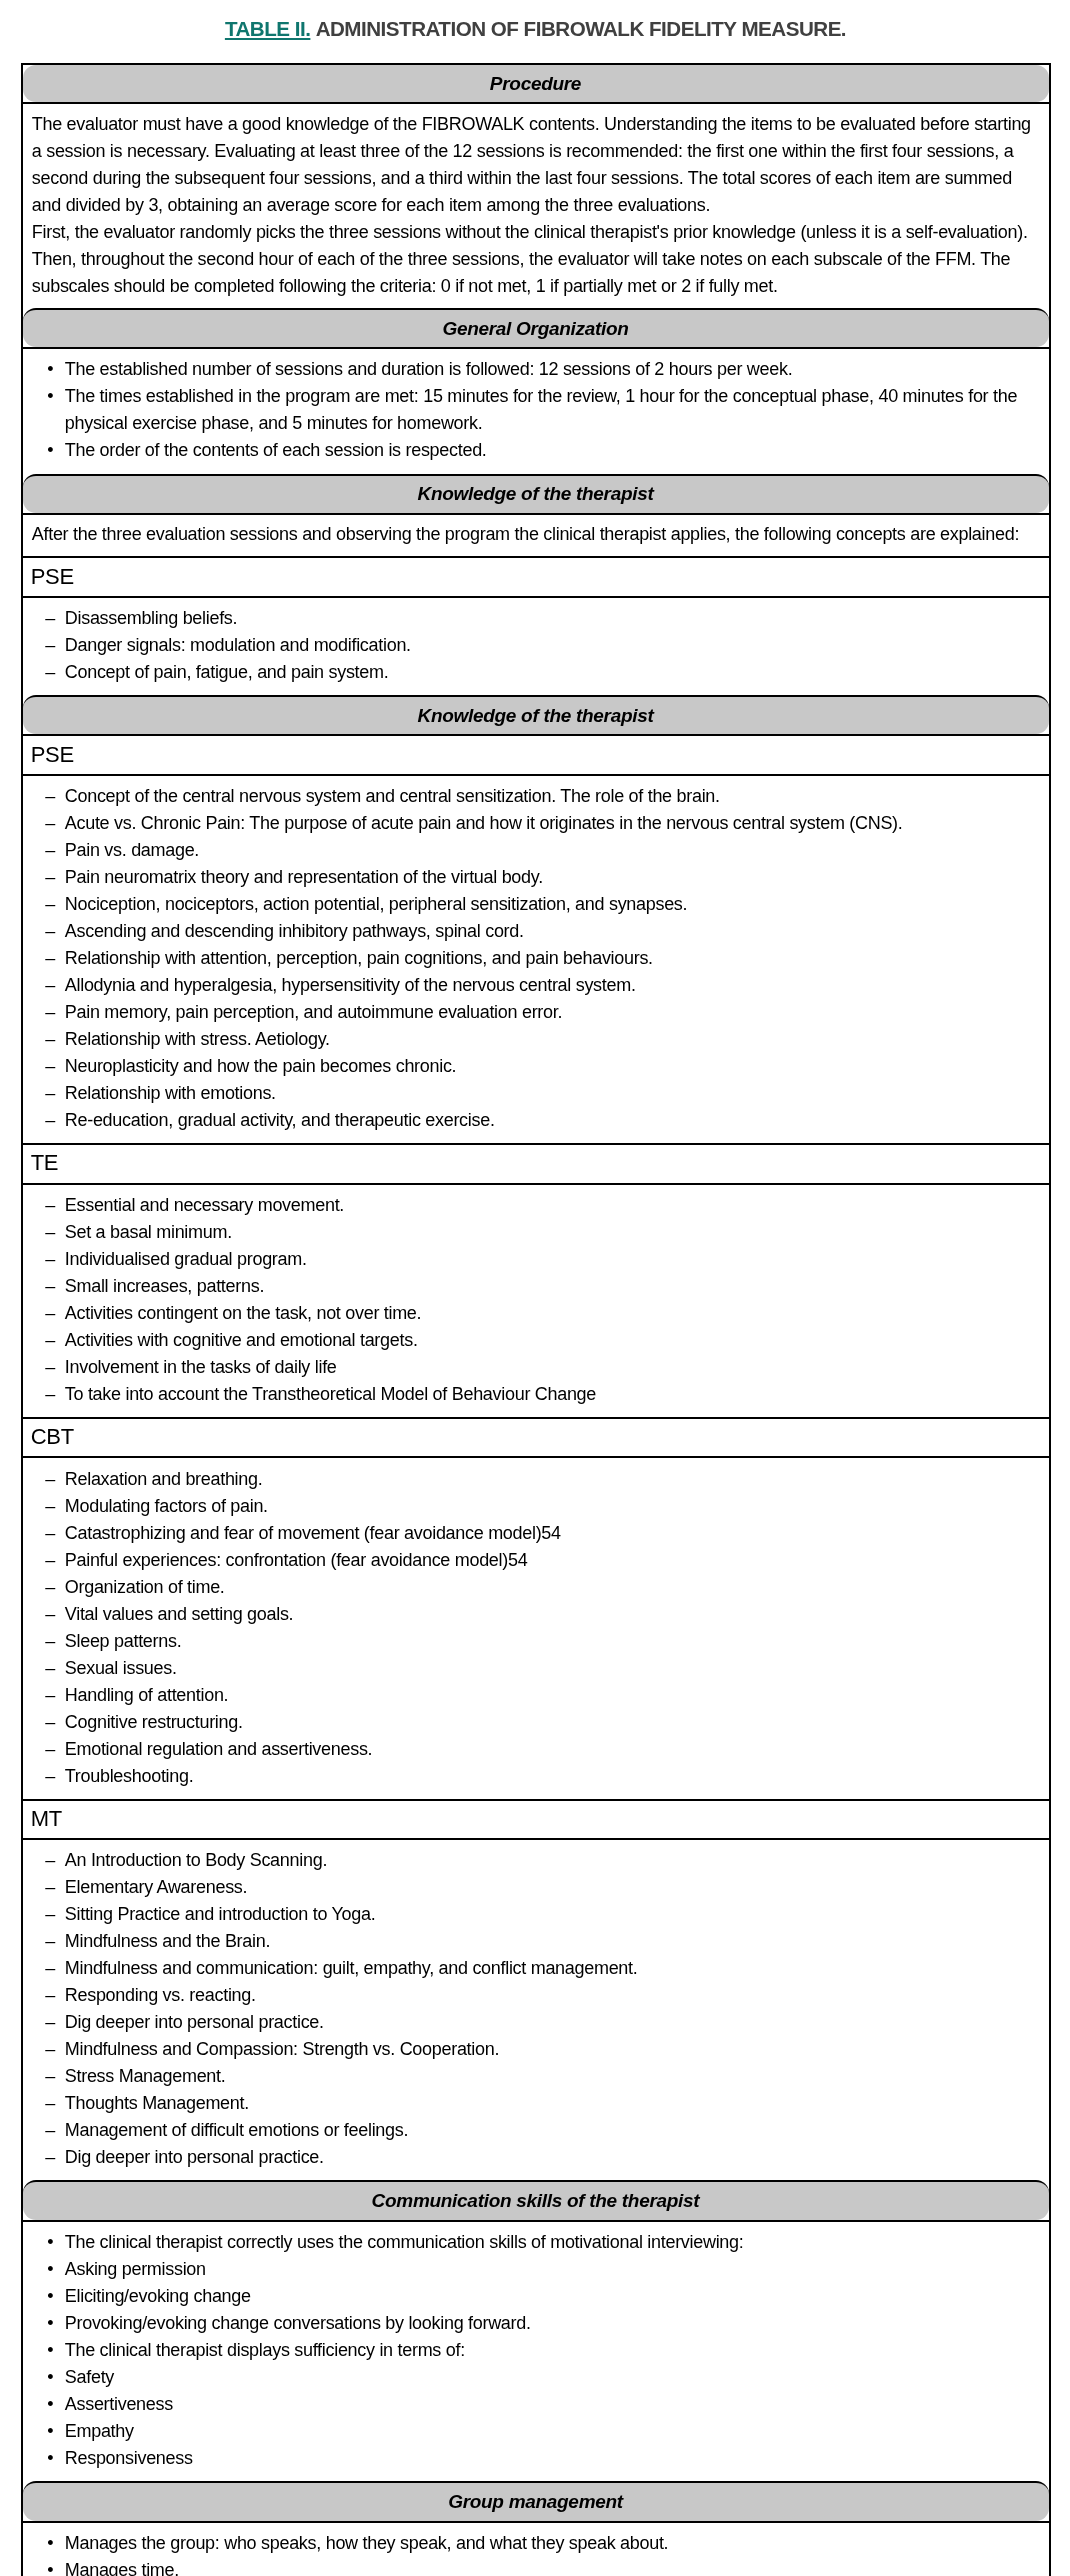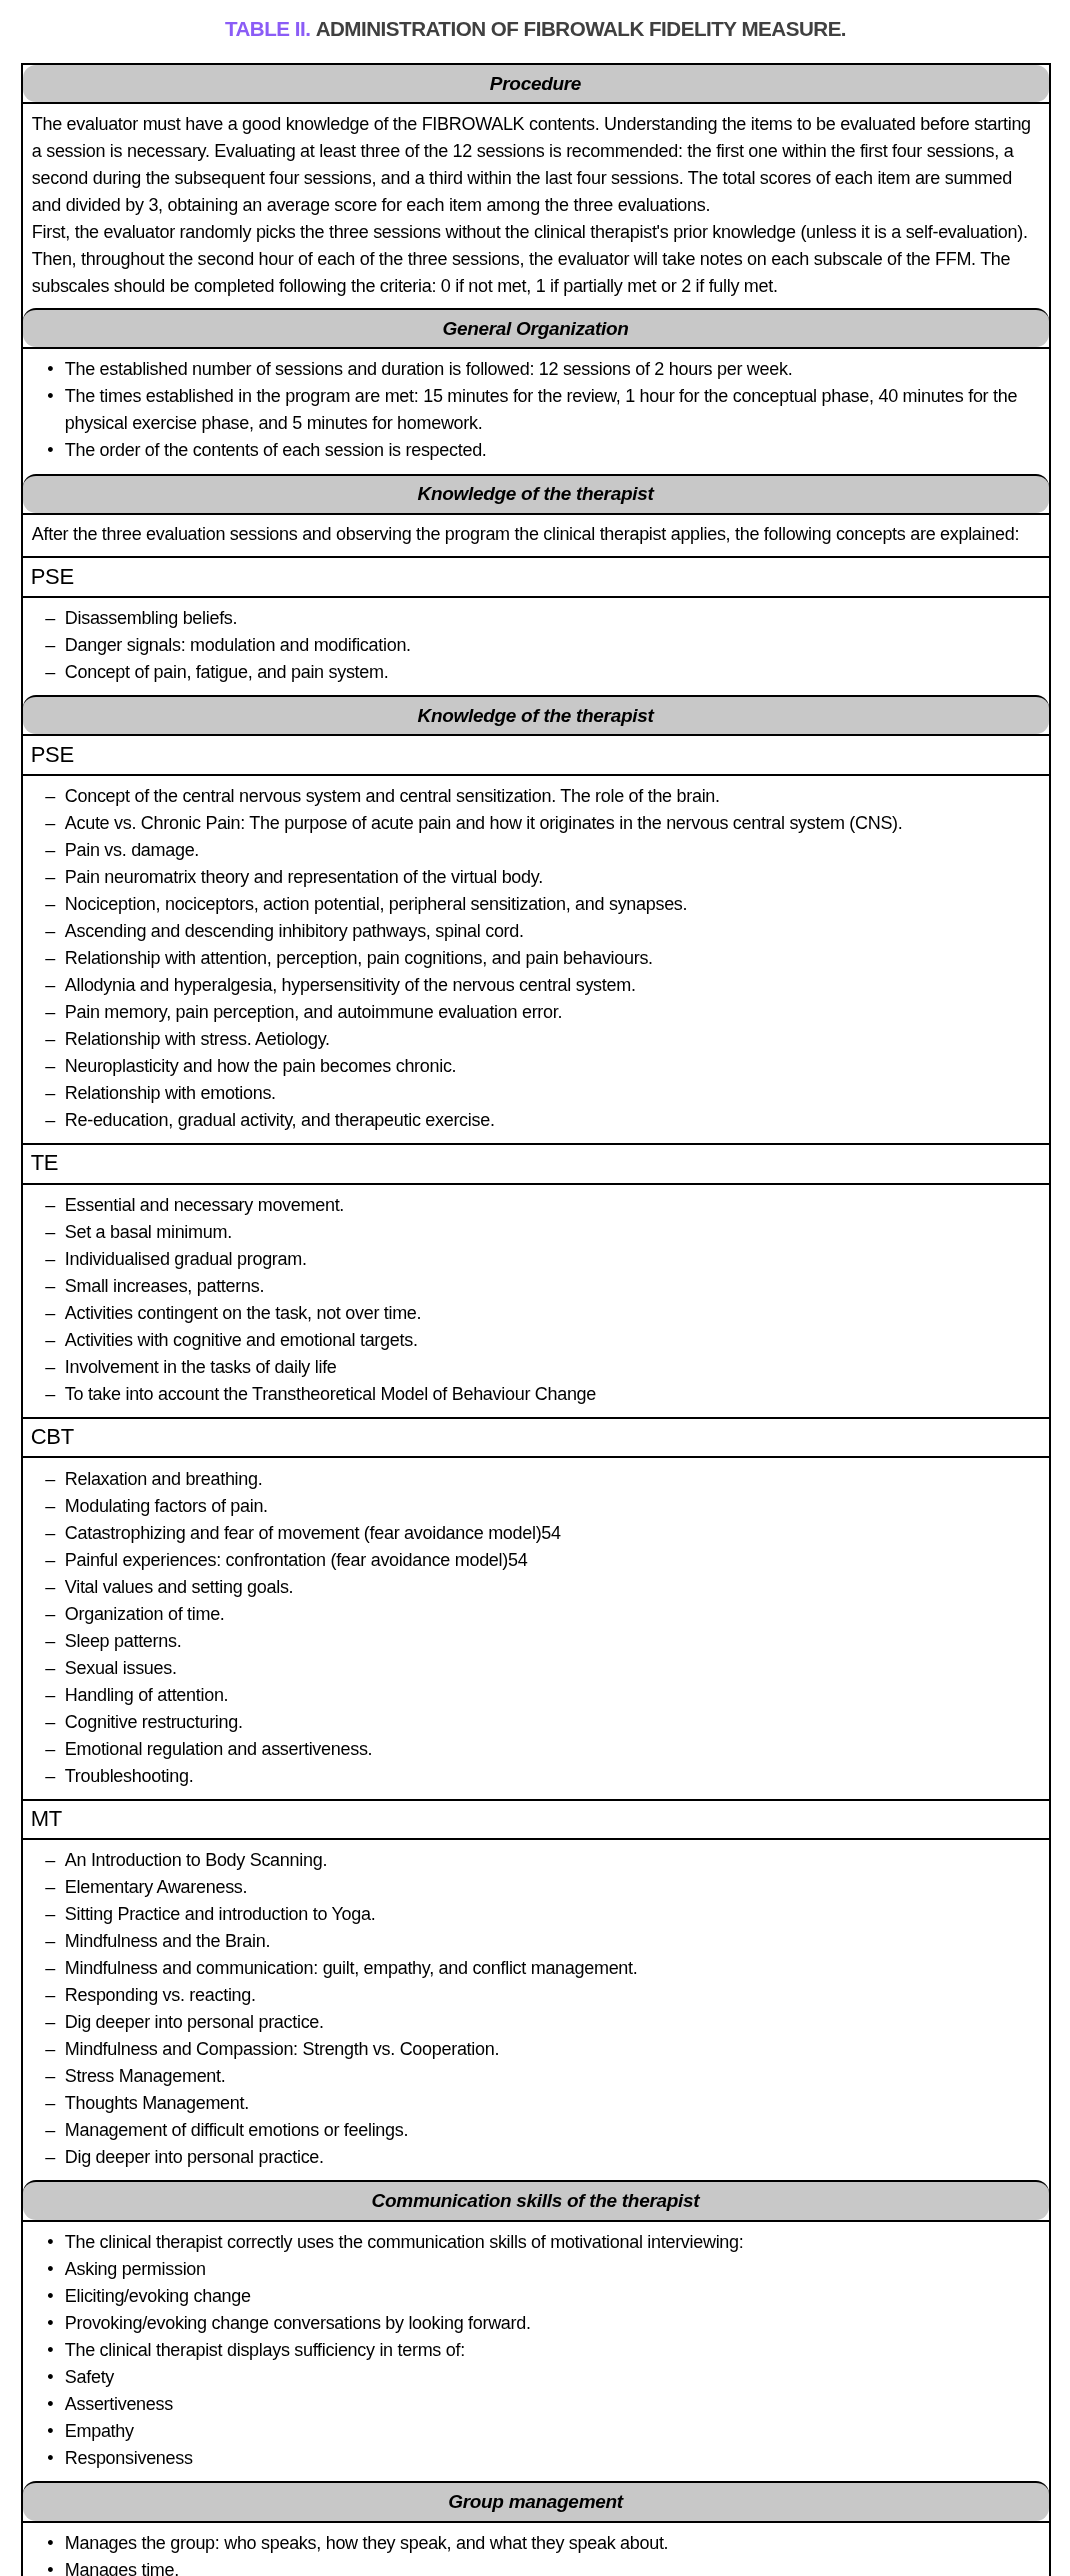--- a/index.html
+++ b/index.html
@@ -16,22 +16,23 @@
     background: #ffffff;
   }
   .doc-title {
     text-align: center;
     font-size: 20.6px;
     letter-spacing: -0.5px;
     margin: 7.2px 0 21.6px;
     white-space: nowrap;
   }
   .doc-title .title-label {
-    color: #8b5cf6;
+    color: #0f766e;
     font-weight: bold;
+    text-decoration: underline;
   }
   .doc-title .title-caption {
     color: #404040;
     font-weight: bold;
   }
   .fidelity-table {
     width: 1026px;
     margin: 0 auto;
     border: 2.6px solid #000000;
     background: #ffffff;
@@ -164,22 +165,22 @@
         </ul>
     </div>
     <div class="row subheader">CBT</div>
     <div class="row cell">
       <ul class="dashes">
 
       <li>Relaxation and breathing.</li>
           <li>Modulating factors of pain.</li>
           <li>Catastrophizing and fear of movement (fear avoidance model)54</li>
           <li>Painful experiences: confrontation (fear avoidance model)54</li>
+          <li>Organization of time.</li>
           <li>Vital values and setting goals.</li>
-          <li>Organization of time.</li>
           <li>Sleep patterns.</li>
           <li>Sexual issues.</li>
           <li>Handling of attention.</li>
           <li>Cognitive restructuring.</li>
           <li>Emotional regulation and assertiveness.</li>
           <li>Troubleshooting.</li>
         </ul>
     </div>
     <div class="row subheader">MT</div>
     <div class="row cell">

